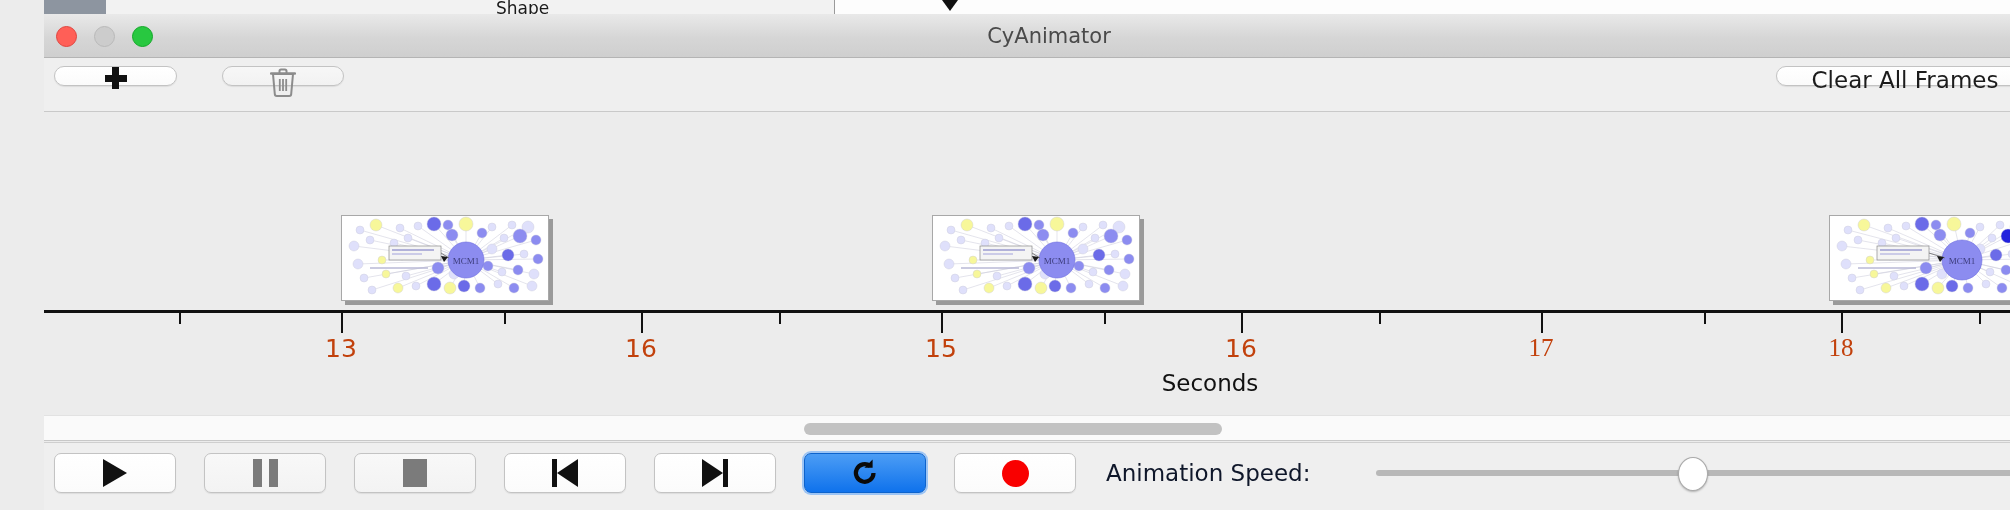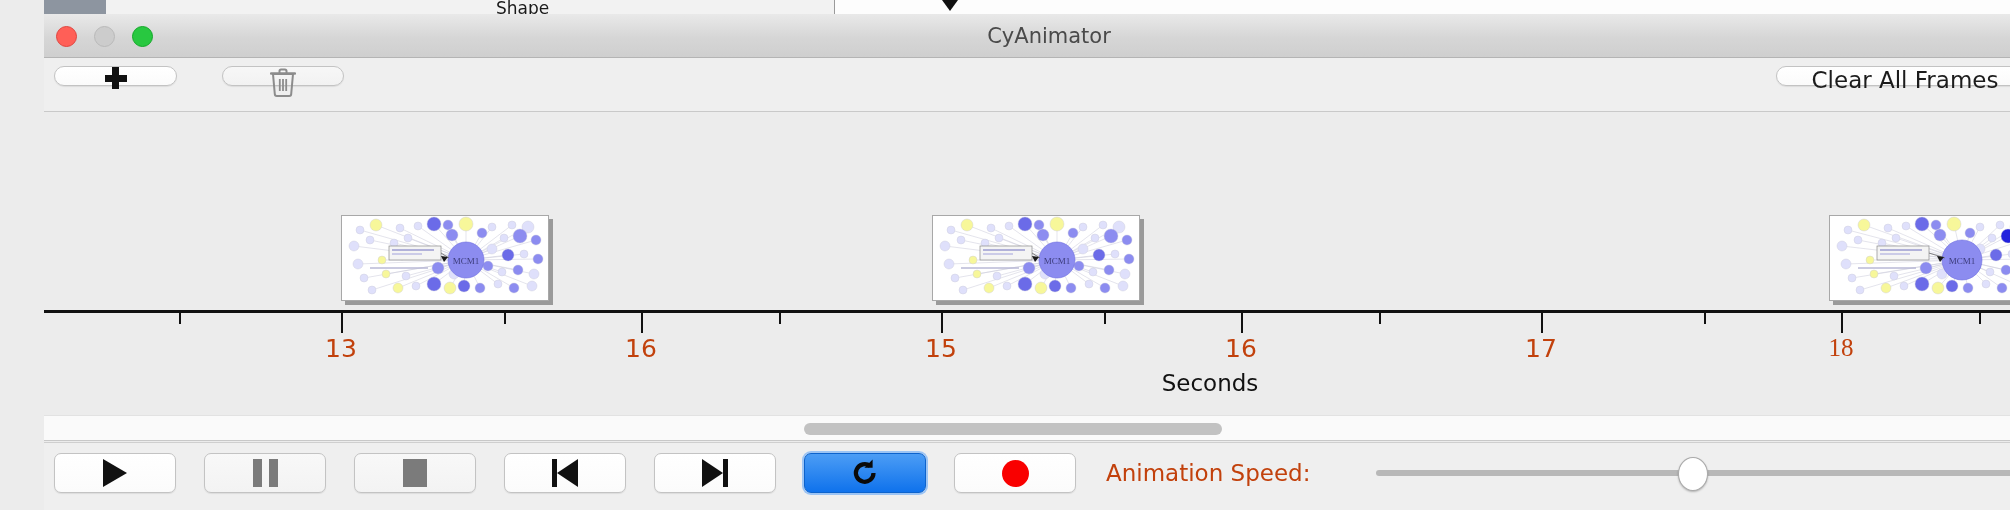--- a/index.html
+++ b/index.html
@@ -196,21 +196,21 @@
   .g-next .tri {
     width: 0; height: 0;
     border-top: 14px solid transparent;
     border-bottom: 14px solid transparent;
     border-left: 21px solid #111;
   }
   .g-record { width: 27px; height: 27px; border-radius: 50%; background: #f90000; }
 
   .speed-label {
     position: absolute; top: 10px; left: 1062px; height: 40px;
-    line-height: 40px; font-size: 23px; color: #c2410c; white-space: nowrap; text-align: right;
+    line-height: 40px; font-size: 23px; color: #0f172a; white-space: nowrap; text-align: right;
   }
   .slider {
     position: absolute; left: 1332px; top: 22px; width: 658px; height: 16px;
     cursor: pointer;
   }
   .slider-track {
     position: absolute; left: 0; top: 5px; width: 658px; height: 6px;
     background: #b8b8b8; border-radius: 3px;
   }
   .slider-thumb {
@@ -278,21 +278,21 @@
         <div class="tick major" style="left: 597px;"></div>
         <div class="tick-label" style="left: 597px;">16</div>
         <div class="tick minor" style="left: 735px;"></div>
         <div class="tick major" style="left: 897px;"></div>
         <div class="tick-label" style="left: 897px;">15</div>
         <div class="tick minor" style="left: 1060px;"></div>
         <div class="tick major" style="left: 1197px;"></div>
         <div class="tick-label" style="left: 1197px;">16</div>
         <div class="tick minor" style="left: 1335px;"></div>
         <div class="tick major" style="left: 1497px;"></div>
-        <div class="tick-label" style="left: 1497px;">17</div>
+        <div class="tick-label" style="left: 1497px; font-family: Liberation Serif, serif;">17</div>
         <div class="tick minor" style="left: 1660px;"></div>
         <div class="tick major" style="left: 1797px;"></div>
         <div class="tick-label" style="left: 1797px; font-family: Liberation Serif, serif;">18</div>
         <div class="tick minor" style="left: 1935px;"></div>
       </div>
     <div id="frames-host">
         <div class="frame" style="left: 297px; top: 103px;">
           <svg width="208" height="86" viewBox="0 0 208 86">
             <rect x="0" y="0" width="208" height="86" fill="#ffffff"></rect>
             <line x1="124" y1="44" x2="18" y2="14" stroke="#c9c9d8" stroke-width="0.5"></line>

